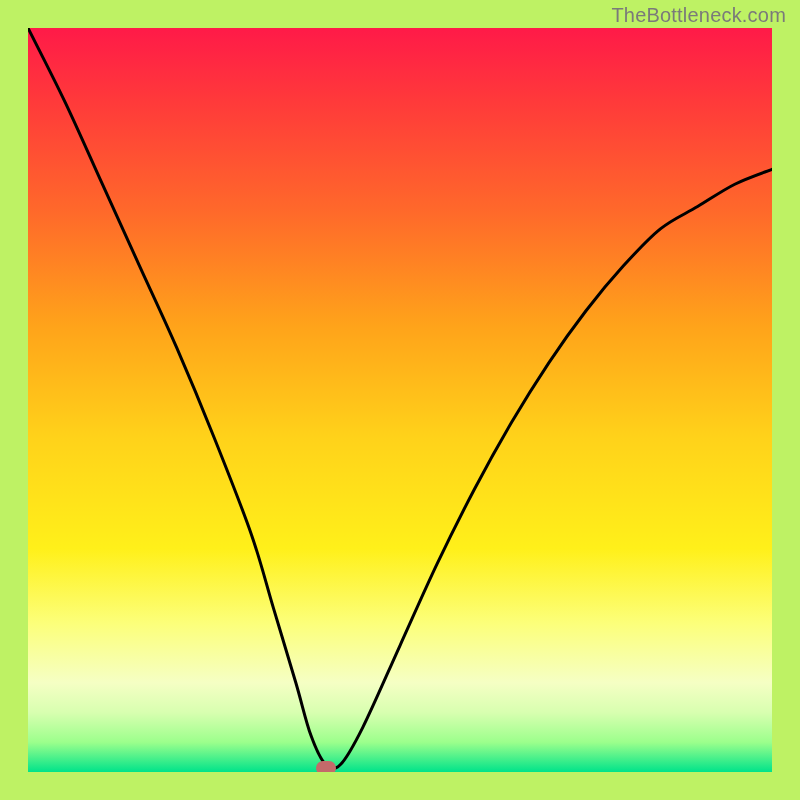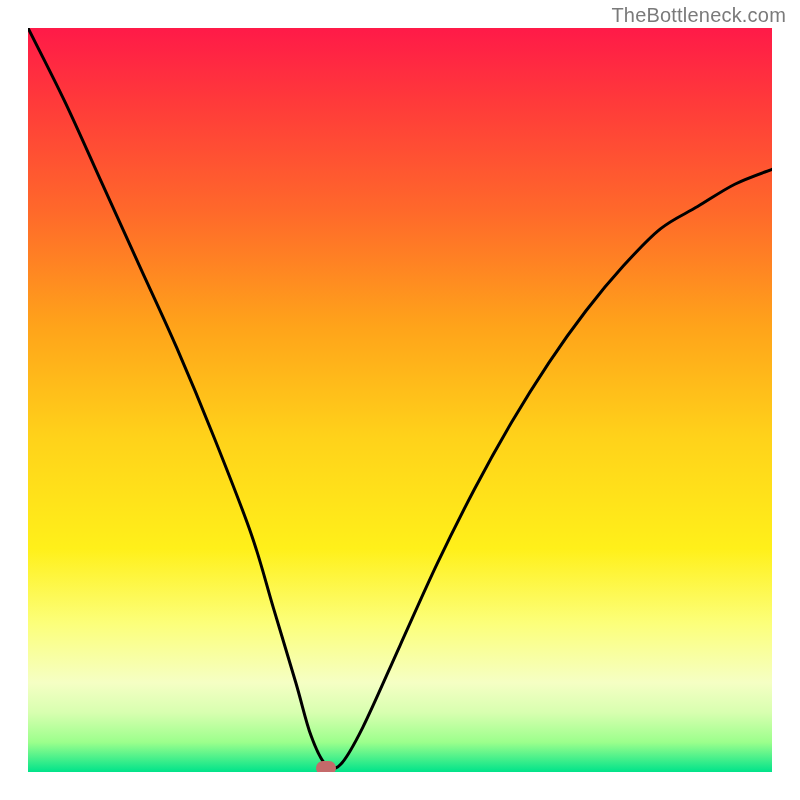--- a/index.html
+++ b/index.html
@@ -7,21 +7,21 @@
     padding: 0;
     width: 800px;
     height: 800px;
     background: #000;
     position: relative;
     font-family: Arial, sans-serif;
   }
   .outer {
     width: 800px;
     height: 800px;
-    background: #ffffff;
+    background: #bef264;
     position: relative;
   }
   .inner {
     position: absolute;
     left: 28px;
     top: 28px;
     width: 744px;
     height: 744px;
     overflow: hidden;
   }

